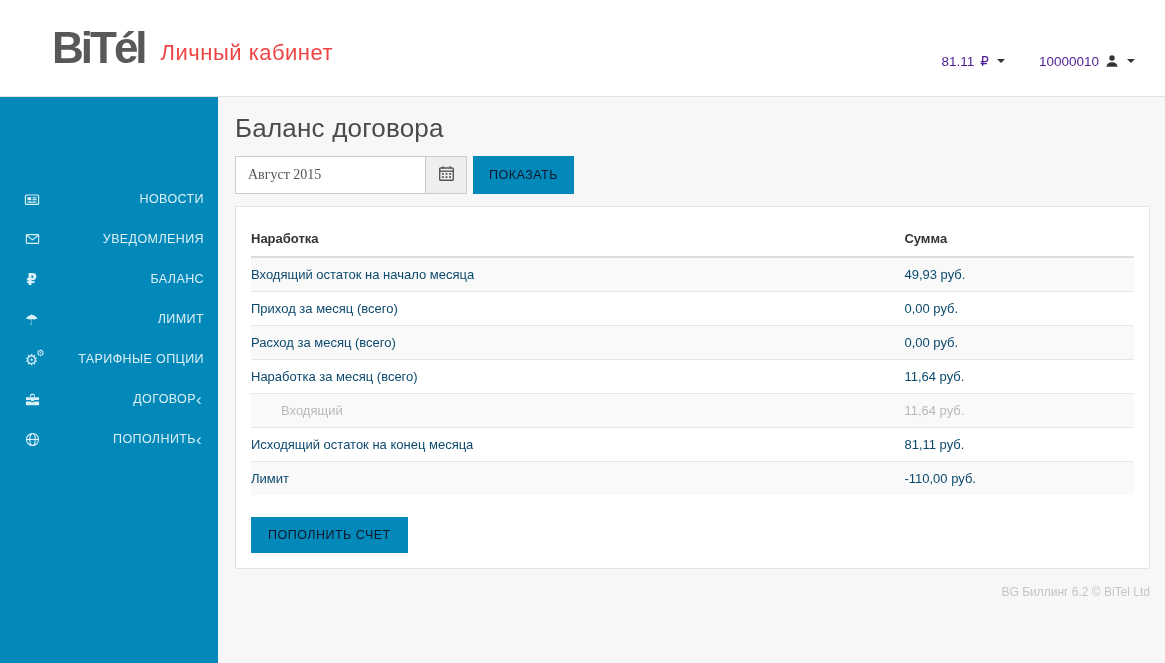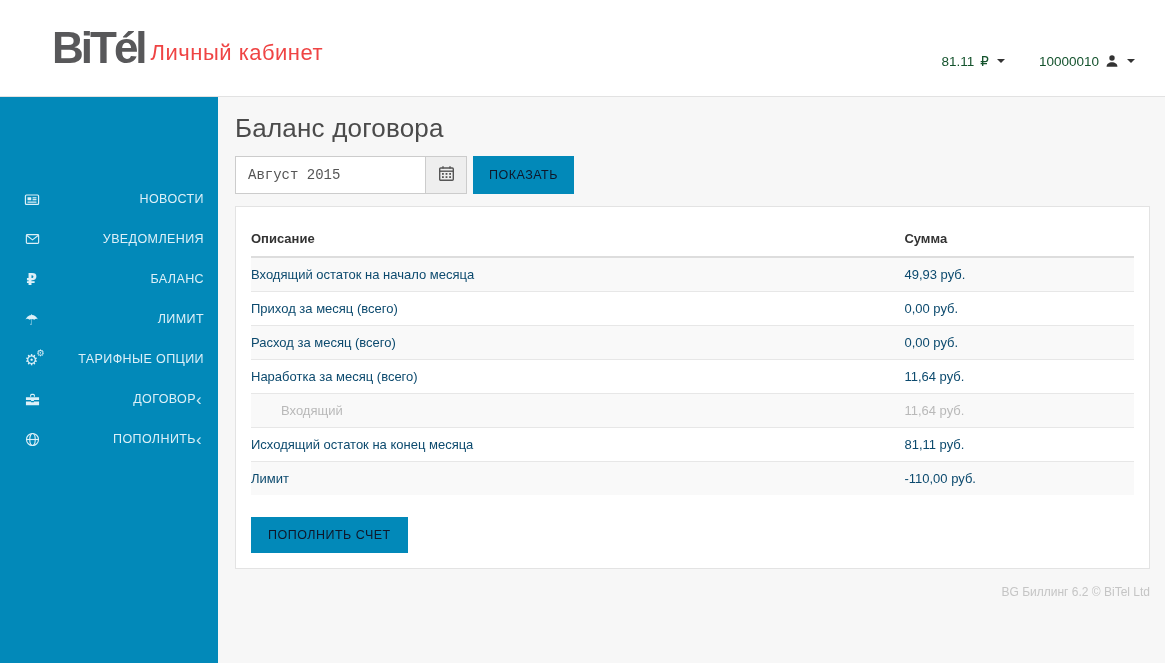--- a/index.html
+++ b/index.html
@@ -9,29 +9,29 @@
     background:#f7f7f7; color:#333; font-size:13px;
   }
   .app { width:1165px; height:663px; display:flex; flex-direction:column; }
 
   
   .topbar {
     height:97px; background:#ffffff; border-bottom:1px solid #e2e2e2;
     display:flex; align-items:center; justify-content:space-between;
     padding:0 30px 0 52px; flex:0 0 auto;
   }
-  .brand { display:flex; align-items:flex-end; gap:6px; }
+  .brand { display:flex; align-items:flex-end; gap:16px; }
   .logo {
     font-weight:900; font-size:44px; letter-spacing:-3px; color:#58585a;
     line-height:1; cursor:pointer;
   }
   .tagline { font-size:22px; font-weight:300; color:#ef4444; padding-bottom:4px; letter-spacing:0.5px; }
   .topbar-right { display:flex; align-items:center; gap:34px; margin-top:26px; }
   .top-dd {
-    display:flex; align-items:center; gap:6px; color:#14532d; font-size:13.5px;
+    display:flex; align-items:center; gap:6px; color:#4c1d95; font-size:13.5px;
     cursor:pointer; text-decoration:none;
   }
   .caret {
     display:inline-block; width:0; height:0; margin-left:2px;
     border-left:4px solid transparent; border-right:4px solid transparent;
     border-top:4px solid #333;
   }
   .user-glyph svg { display:block; }
 
   
@@ -55,21 +55,21 @@
 
   
   .main { flex:1; padding:16px 15px 0 17px; min-width:0; display:flex; flex-direction:column; }
   .page-title { font-size:26px; font-weight:400; color:#4b4b4b; margin-bottom:12px; letter-spacing:0.2px; }
 
   .period-row { display:flex; align-items:stretch; margin-bottom:12px; }
   .input-group { display:flex; }
   .period-input {
     width:190px; height:38px; border:1px solid #cccccc; border-right:none;
     padding:8px 12px; font-size:14px; color:#555; outline:none;
-    font-family:Liberation Mono, monospace; background:#fff;
+    font-family:Liberation Serif, serif; background:#fff;
   }
   .input-addon {
     width:42px; height:38px; background:#eeeeee; border:1px solid #cccccc;
     display:flex; align-items:center; justify-content:center; color:#555; cursor:pointer;
   }
   .btn {
     background:#0289b9; color:#0f172a; border:none; font-family:inherit;
     font-size:12.5px; letter-spacing:0.5px; cursor:pointer;
   }
   .show-btn { margin-left:6px; height:38px; padding:0 16px; }
@@ -219,21 +219,21 @@
             </span>
           </span>
         </div>
         <button class="btn show-btn">ПОКАЗАТЬ</button>
       </div>
 
       <section class="panel">
         <table>
           <thead>
             <tr>
-              <th>Описание</th>
+              <th>Наработка</th>
               <th class="col-amount">Сумма</th>
             </tr>
           </thead>
           <tbody>
               <tr>
                 <td class="">Входящий остаток на начало месяца</td>
                 <td class="amount-cell">49,93 руб.</td>
               </tr>
               <tr>
                 <td class="">Приход за месяц (всего)</td>

